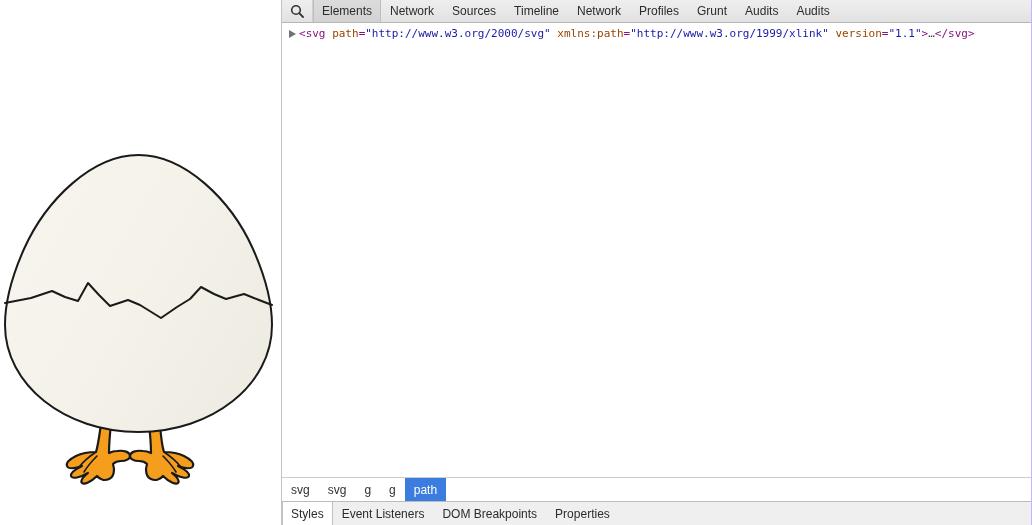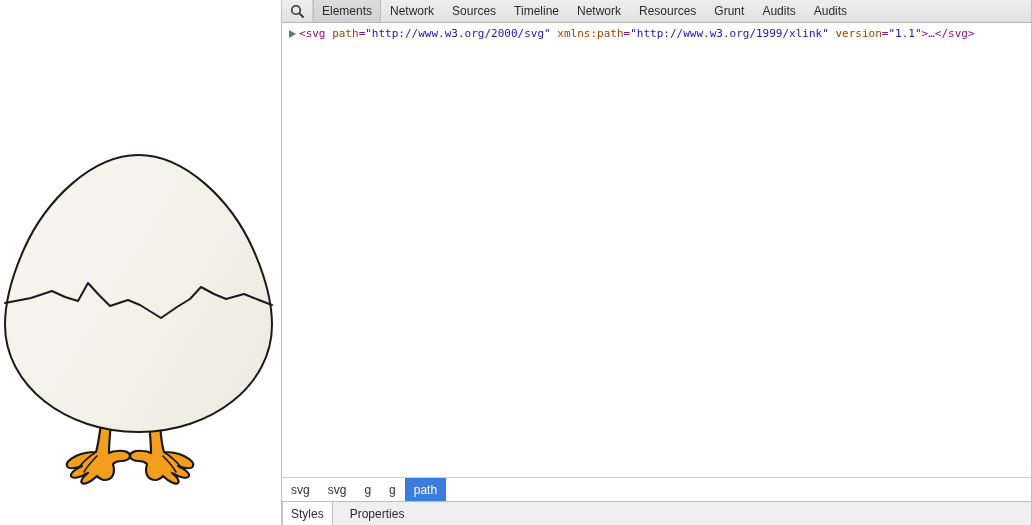--- a/index.html
+++ b/index.html
@@ -156,21 +156,20 @@
   
   #sidebar-tabs {
     flex: 0 0 24px;
     height: 24px;
     background: #efefef;
     border-top: 1px solid #bcbcbc;
     display: flex;
     align-items: stretch;
     font-size: 12px;
     box-sizing: border-box;
-    gap: 8px;
   }
   .sbtab {
     display: flex;
     align-items: center;
     padding: 0 8px;
     color: #2b2b2b;
     cursor: pointer;
     white-space: nowrap;
     box-sizing: border-box;
     border-left: 1px solid transparent;
@@ -288,21 +287,21 @@
         <div class="tab">
             <span>Sources</span>
           </div>
         <div class="tab">
             <span>Timeline</span>
           </div>
         <div class="tab">
             <span>Network</span>
           </div>
         <div class="tab">
-            <span>Resources</span>
+            <span>Profiles</span>
           </div>
         <div class="tab">
             <span>Grunt</span>
           </div>
         <div class="tab">
             <span>Audits</span>
           </div>
         <div class="tab">
             <span>Audits</span>
           </div>
@@ -352,18 +351,24 @@
       <div class="crumb selected">
           <span>path</span>
         </div>
     </div>
 
     <div id="sidebar-tabs">
       <div class="sbtab active">
           <span>Styles</span>
         </div>
       <div class="sbtab">
+          <span>Event Listeners</span>
+        </div>
+      <div class="sbtab">
+          <span>DOM Breakpoints</span>
+        </div>
+      <div class="sbtab">
           <span>Properties</span>
         </div>
     </div>
 
   </div>
 </div>
 
 </body></html>

